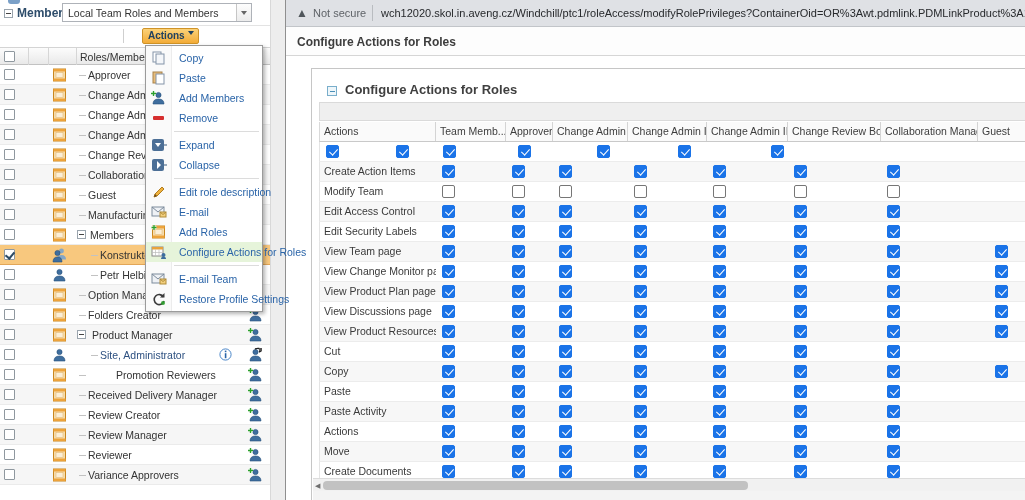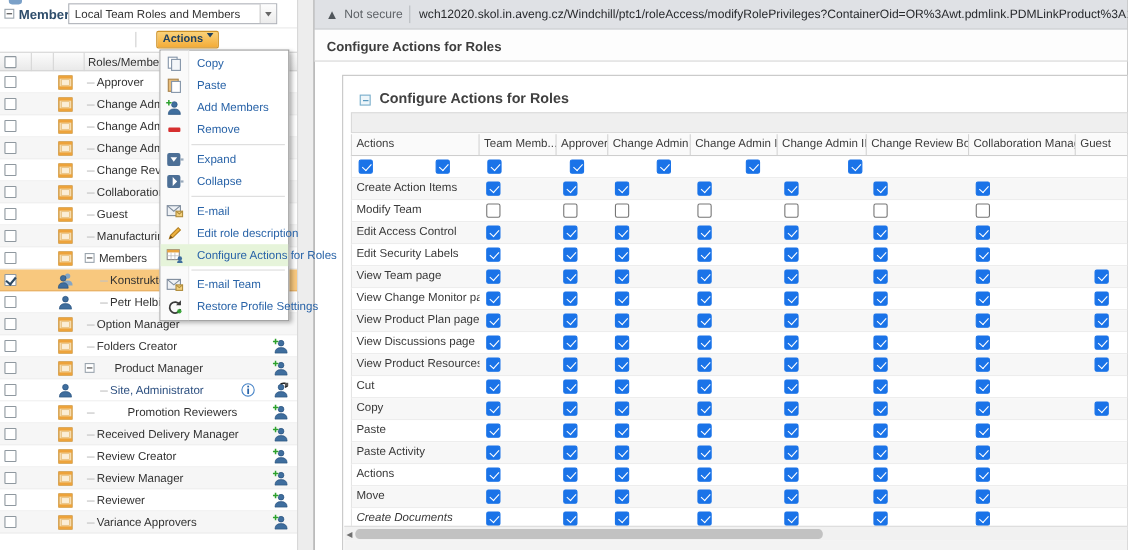--- a/index.html
+++ b/index.html
@@ -288,21 +288,21 @@
         </div>
         <div class="t-row alt">
           <span class="row-cb wcb"></span>
           <span class="row-icon"><svg width="15" height="16" viewBox="0 0 15 16">
     <rect x="1.5" y="2" width="12" height="12" fill="#f6dcae" stroke="#c8861e"></rect>
     <rect x="1.5" y="2" width="12" height="2.5" fill="#eda33b"></rect>
     <rect x="1.5" y="11.5" width="12" height="2.5" fill="#eda33b"></rect>
     <rect x="4" y="5.5" width="7" height="5" fill="#fbeed6" stroke="#e0b266" stroke-width=".5"></rect>
             </svg></span>
           <span class="row-exp expander"></span>
-          <span class="row-label" style="left: 104px;">Product Manager</span>
+          <span class="row-label" style="left: 92px;">Product Manager</span>
           <span class="right-icon"><svg width="15" height="16" viewBox="0 0 15 16">
               <circle cx="7.5" cy="5" r="2.6" fill="#3f6e9e" stroke="#26507c" stroke-width=".6"></circle>
         <path d="M2 14q0-5 5.5-5t5.5 5z" fill="#3f6e9e" stroke="#26507c" stroke-width=".6"></path>
               <path d="M2.5 1v5M0 3.5h5" stroke="#fff" stroke-width="2.4"></path>
               <path d="M2.5 1v5M0 3.5h5" stroke="#2da12d" stroke-width="1.4"></path>
             </svg></span>
         </div>
         <div class="t-row">
           <span class="row-cb wcb"></span>
           <span class="row-icon"><svg width="15" height="16" viewBox="0 0 15 16">
@@ -474,33 +474,44 @@
         <span class="mi-icon"><svg width="16" height="16" viewBox="0 0 16 16">
             <rect x="1" y="2" width="12" height="12" rx="2" fill="#4c6f96"></rect>
             <path d="M6 4v8l4-4z" fill="#fff"></path>
             <rect x="13" y="7" width="3" height="2" fill="#9ab"></rect>
           </svg></span>
         <span class="mi-label">Collapse</span>
       </div>
       <div class="menu-sep"></div>
       <div class="menu-item">
         <span class="mi-icon"><svg width="16" height="16" viewBox="0 0 16 16">
+            <path d="M3 13l1-3 7-7 2 2-7 7z" fill="#f0b23e" stroke="#b07c1e"></path>
+            <path d="M3 13l1-3 2 2z" fill="#6b4a1e"></path>
+          </svg></span>
+        <span class="mi-label">Edit role description</span>
+      </div>
+      <div class="menu-item">
+        <span class="mi-icon"><svg width="16" height="16" viewBox="0 0 16 16">
             <rect x="1" y="3" width="12" height="9" fill="#eef1f5" stroke="#7d8b9c"></rect>
             <path d="M1 3l6 5 6-5" fill="none" stroke="#7d8b9c"></path>
             <rect x="9" y="8" width="6" height="5" fill="#f2cf7e" stroke="#b08c3a"></rect>
             <path d="M9 8l3 2.5L15 8" fill="none" stroke="#b08c3a"></path>
           </svg></span>
         <span class="mi-label">E-mail</span>
       </div>
       <div class="menu-item">
-        <span class="mi-icon"><svg width="16" height="16" viewBox="0 0 16 16">
-            <path d="M3 13l1-3 7-7 2 2-7 7z" fill="#f0b23e" stroke="#b07c1e"></path>
-            <path d="M3 13l1-3 2 2z" fill="#6b4a1e"></path>
-          </svg></span>
-        <span class="mi-label">Edit role description</span>
+        <span class="mi-icon"><svg width="15" height="16" viewBox="0 0 15 16">
+    <rect x="1.5" y="2" width="12" height="12" fill="#f6dcae" stroke="#c8861e"></rect>
+    <rect x="1.5" y="2" width="12" height="2.5" fill="#eda33b"></rect>
+    <rect x="1.5" y="11.5" width="12" height="2.5" fill="#eda33b"></rect>
+    <rect x="4" y="5.5" width="7" height="5" fill="#fbeed6" stroke="#e0b266" stroke-width=".5"></rect>
+            <path d="M3 1v5M.5 3.5h5" stroke="#fff" stroke-width="2.4"></path>
+            <path d="M3 1v5M.5 3.5h5" stroke="#2da12d" stroke-width="1.4"></path>
+          </svg></span>
+        <span class="mi-label">Add Roles</span>
       </div>
       <div class="menu-item hl">
         <span class="mi-icon"><svg width="16" height="16" viewBox="0 0 16 16">
             <rect x="1" y="3" width="11" height="9" fill="#fff" stroke="#888"></rect>
             <rect x="1" y="3" width="11" height="2.5" fill="#e8a33c"></rect>
             <path d="M4.5 5.5v6.5M8 5.5v6.5M1 8.5h11" stroke="#bbb" stroke-width=".7"></path>
             <circle cx="12.5" cy="11" r="2" fill="#3f6e9e"></circle>
             <path d="M10 15q0-2.5 2.5-2.5T15 15z" fill="#3f6e9e"></path>
           </svg></span>
         <span class="mi-label">Configure Actions for Roles</span>
@@ -957,21 +968,21 @@
             </div>
             <div class="g-cell" style="width: 93px;">
               <span class="bcb on" style="left: 6px;"></span>
             </div>
             <div class="g-cell" style="width: 97px;">
               <span class="bcb on" style="left: 6px;"></span>
             </div>
             <div class="g-cell" style="width: 120px;"></div>
           </div>
           <div class="g-row">
-            <div class="g-cell g-action" style="width: 116px; font-style: italic;">Create Documents</div>
+            <div class="g-cell g-action" style="width: 116px;">Create Documents</div>
             <div class="g-cell" style="width: 70px;">
               <span class="bcb on" style="left: 6px;"></span>
             </div>
             <div class="g-cell" style="width: 47px;">
               <span class="bcb on" style="left: 6px;"></span>
             </div>
             <div class="g-cell" style="width: 75px;">
               <span class="bcb on" style="left: 6px;"></span>
             </div>
             <div class="g-cell" style="width: 79px;">

